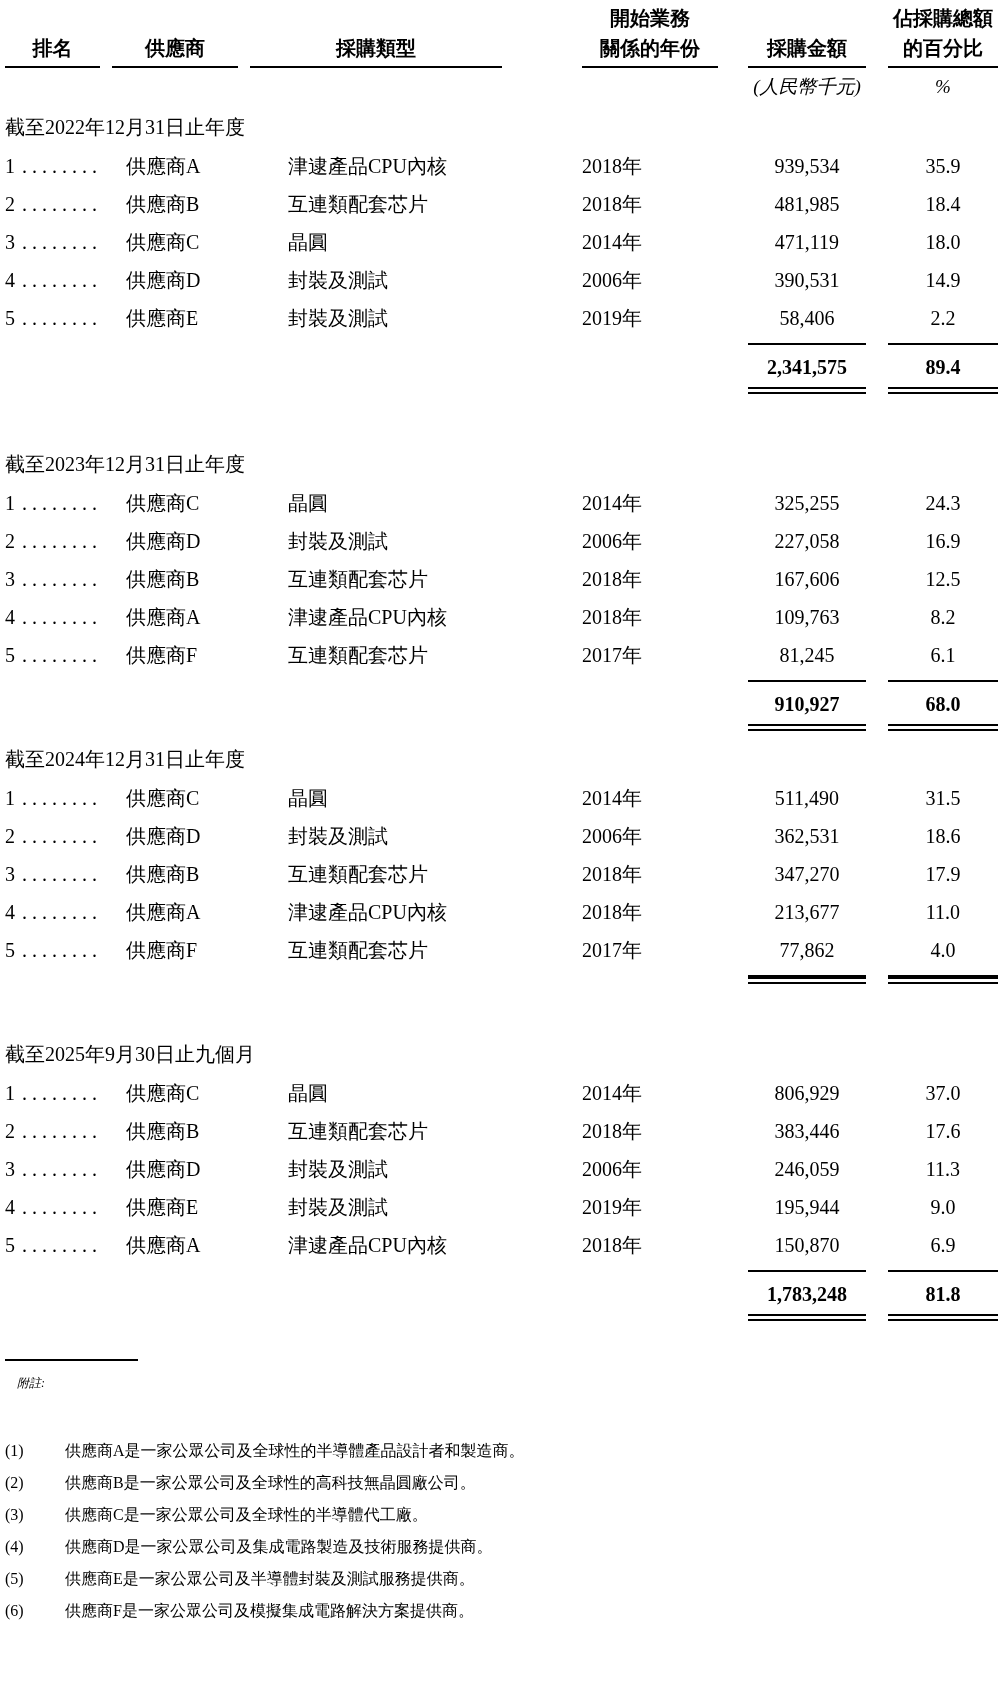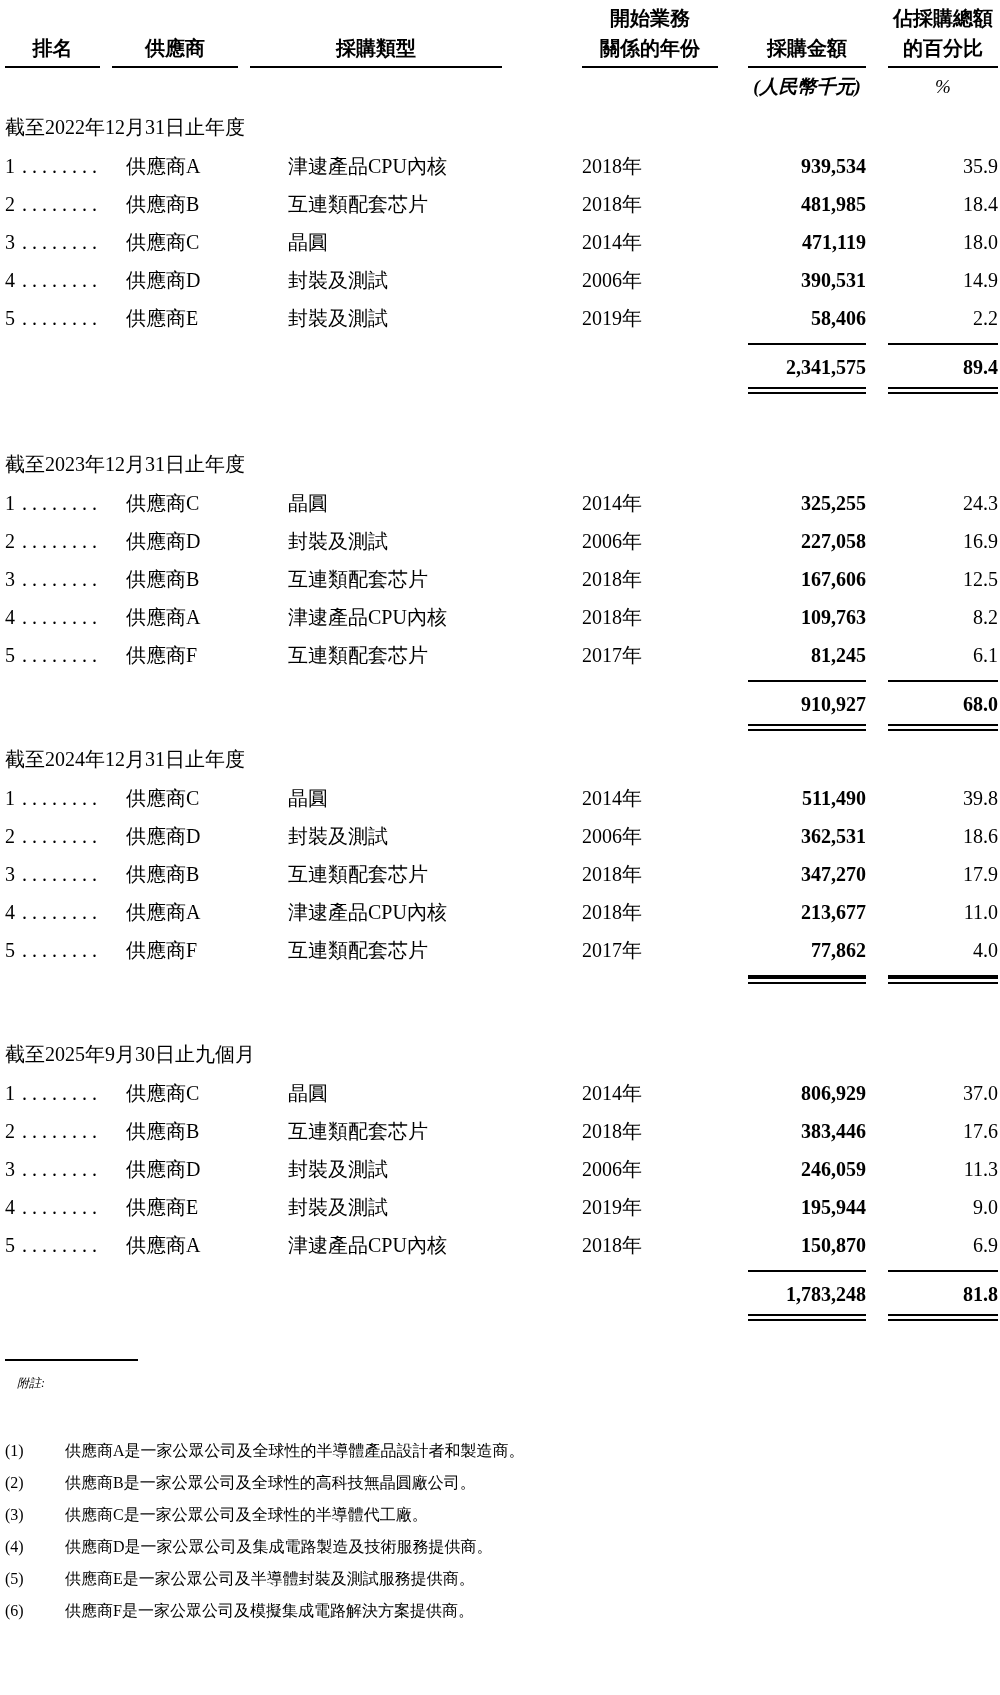--- a/index.html
+++ b/index.html
@@ -12,21 +12,21 @@
   }
   .page { width: 840px; height: 1695px; padding: 8px 0 4px 5px; }
 
   
   .g {
     display: grid;
     grid-template-columns: 95px 12px 126px 12px 252px 80px 136px 30px 118px 22px 110px;
     align-items: baseline;
   }
   .c1 { grid-column: 1; } .c2 { grid-column: 3; } .c3 { grid-column: 5; }
-  .c4 { grid-column: 7; } .c5 { grid-column: 9; font-weight: bold; } .c6 { grid-column: 11; }
+  .c4 { grid-column: 7; } .c5 { grid-column: 9; } .c6 { grid-column: 11; }
 
   
   .hc {
     font-family: "Liberation Sans", "DejaVu Sans", sans-serif;
     font-weight: bold; font-size: 20px; line-height: 20px;
     text-align: center;
   }
   .hdr-row1 { margin-bottom: 10px; }
   .hdr-row2 .hc { padding-bottom: 8px; border-bottom: 2px solid #000; }
   .hdr-row2 .hc.left { text-align: center; }
@@ -40,21 +40,21 @@
   .sec-3 { margin-top: 18px; }
   .sec-4 { margin-top: 60px; }
   .rows { margin-top: 10px; }
   .row { padding: 9px 0; font-size: 20px; line-height: 20px; }
   .rank-cell { display: flex; align-items: baseline; white-space: nowrap; overflow: visible; }
   .rank-num { font-size: 20px; }
   .dots { letter-spacing: 5px; margin-left: 7px; font-size: 20px; }
   .supplier { padding-left: 14px; }
   .ptype { padding-left: 38px; }
   .year { text-align: left; }
-  .amount, .pct { text-align: right; font-variant-numeric: lining-nums; }
+  .amount, .pct { text-align: center; font-variant-numeric: lining-nums; }
 
   
   .rule-row { margin-top: 6px; }
   .rule { border-top: 2px solid #000; height: 2px; align-self: end; }
   .total-row { padding: 12px 0 10px 0; font-size: 20px; line-height: 20px; }
   .total-row .amount, .total-row .pct { font-weight: bold; }
   .dblrule { height: 7px; border-top: 2px solid #000; border-bottom: 2px solid #000; }
 
   
   .notes-divider { width: 133px; border-top: 2px solid #000; margin-top: 38px; }
@@ -247,21 +247,21 @@
     <div class="rows">
   <div class="g row">
     <span class="c1 rank-cell">
       <span class="rank-num">1</span>
       <span class="dots">........</span>
     </span>
     <span class="c2 supplier">供應商C</span>
     <span class="c3 ptype">晶圓</span>
     <span class="c4 year">2014年</span>
     <span class="c5 amount">511,490</span>
-    <span class="c6 pct">39.8</span>
+    <span class="c6 pct">31.5</span>
   </div>
 
   <div class="g row">
     <span class="c1 rank-cell">
       <span class="rank-num">2</span>
       <span class="dots">........</span>
     </span>
     <span class="c2 supplier">供應商D</span>
     <span class="c3 ptype">封裝及測試</span>
     <span class="c4 year">2006年</span>

